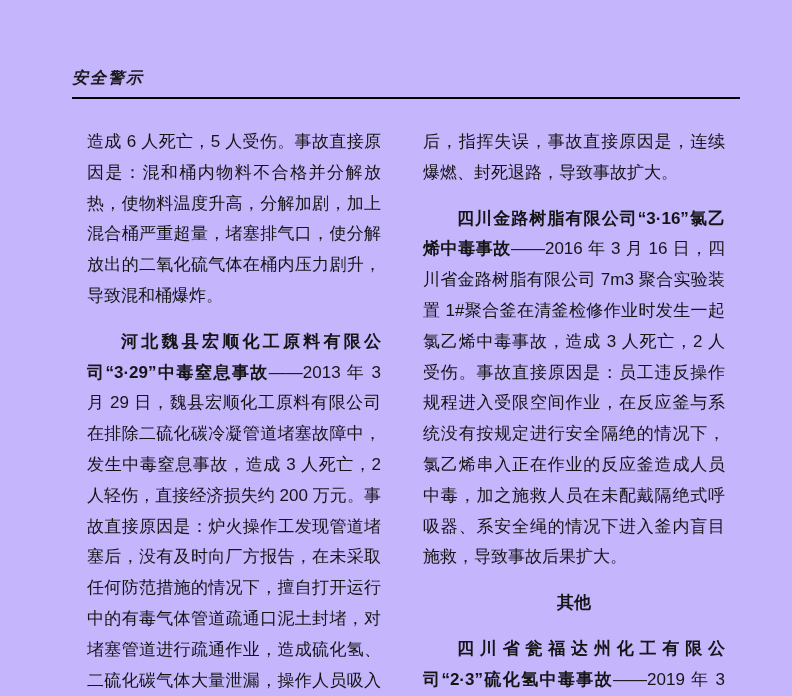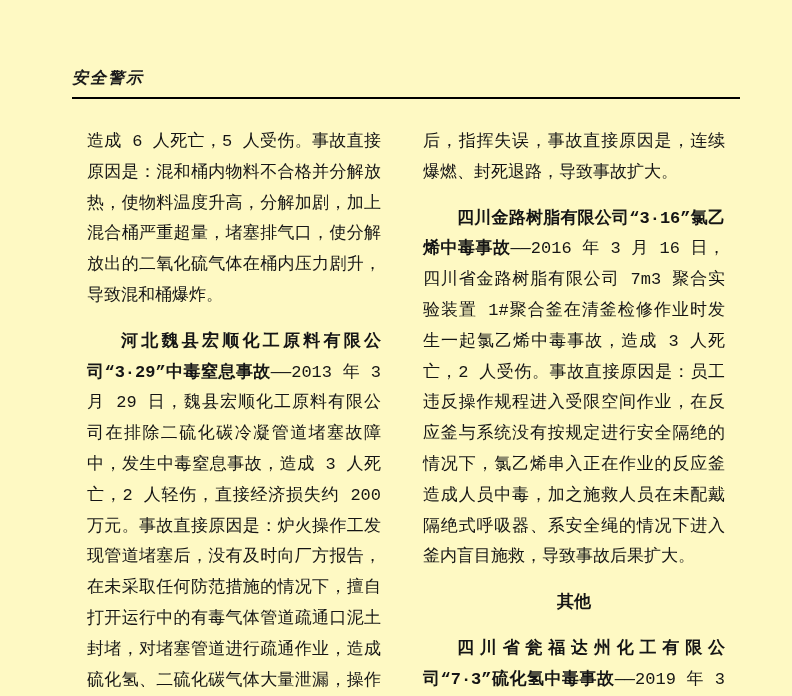--- a/index.html
+++ b/index.html
@@ -4,23 +4,23 @@
 <style>
   html, body {
     margin: 0;
     padding: 0;
     background: #ffffff;
   }
   .page {
     position: relative;
     width: 792px;
     height: 696px;
-    background: #fef9c3;
+    background: #c4b5fd;
     overflow: hidden;
-    font-family: Liberation Mono, monospace;
+    font-family: Liberation Sans, sans-serif;
     color: #151515;
   }
   .page-header {
     position: absolute;
     left: 72px;
     top: 68px;
     width: 668px;
     display: flex;
     justify-content: space-between;
     align-items: flex-end;
@@ -93,17 +93,17 @@
     </div>
 
     <div class="column right">
       <p class="para-continuation"><span>后，指挥失误，事故直接原因是，连续爆燃、封死退路，导致事故扩大。</span></p>
 
 
       <p class="para-indent"><span class="run-bold">四川金路树脂有限公司“3·16”氯乙烯中毒事故</span><span>——2016 年 3 月 16 日，四川省金路树脂有限公司 7m3 聚合实验装置 1#聚合釜在清釜检修作业时发生一起氯乙烯中毒事故，造成 3 人死亡，2 人受伤。事故直接原因是：员工违反操作规程进入受限空间作业，在反应釜与系统没有按规定进行安全隔绝的情况下，氯乙烯串入正在作业的反应釜造成人员中毒，加之施救人员在未配戴隔绝式呼吸器、系安全绳的情况下进入釜内盲目施救，导致事故后果扩大。</span></p>
 
       <h3 class="section-heading">其他</h3>
 
-      <p class="para-indent"><span class="run-bold">四川省瓮福达州化工有限公司“7·3”硫化氢中毒事故</span><span>——2019 年 3 月 3 日，瓮福达州化工有限公司物流部磷酸灌装区内发生</span></p>
+      <p class="para-indent"><span class="run-bold">四川省瓮福达州化工有限公司“2·3”硫化氢中毒事故</span><span>——2019 年 3 月 3 日，瓮福达州化工有限公司物流部磷酸灌装区内发生</span></p>
     </div>
 
   </div>
 </div>
 
 </body></html>

